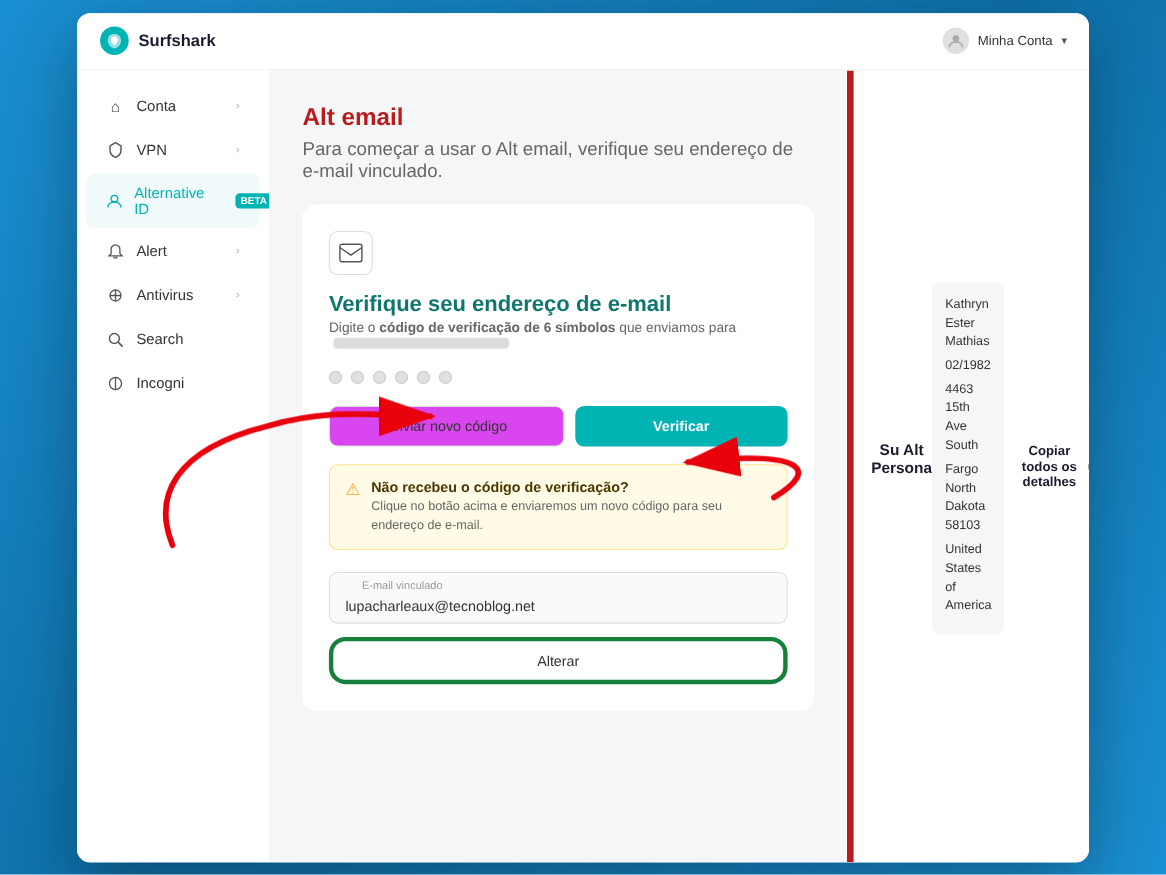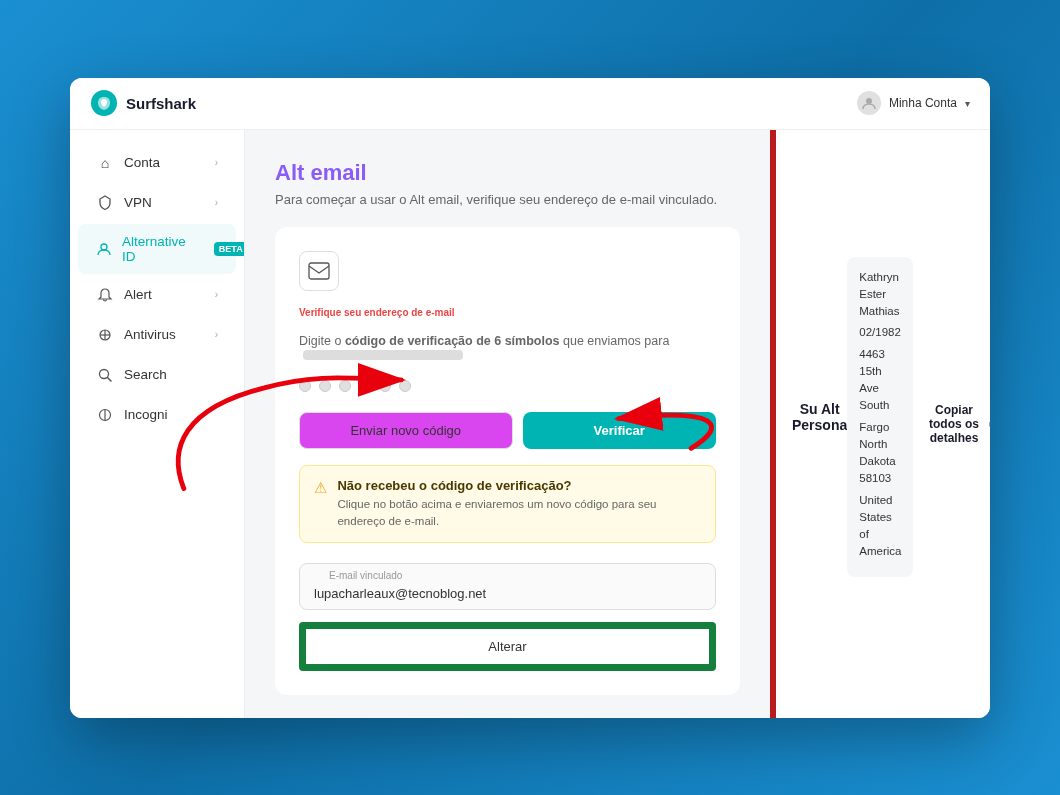--- a/index.html
+++ b/index.html
@@ -8,21 +8,21 @@
       width: 1060px;
       height: 795px;
       display: flex;
       align-items: center;
       justify-content: center;
       font-family: -apple-system, BlinkMacSystemFont, 'Segoe UI', sans-serif;
       overflow: hidden;
     }
     .app-window {
       width: 920px;
-      height: 640px;
+      height: 772px;
       background: #fff;
       border-radius: 12px;
       overflow: hidden;
       display: flex;
       flex-direction: column;
       box-shadow: 0 20px 60px rgba(0,0,0,0.3);
     }
     .top-bar {
       height: 52px;
       background: #fff;
@@ -128,49 +128,49 @@
     
     .content-area {
       flex: 1;
       background: #f5f6f8;
       overflow-y: auto;
       padding: 30px 30px;
     }
     .page-title {
       font-size: 22px;
       font-weight: 700;
-      color: #8b5cf6;
+      color: #b91c1c;
       margin-bottom: 6px;
     }
     .page-subtitle {
-      font-size: 13px;
+      font-size: 17px;
       color: #666;
       margin-bottom: 20px;
     }
     .card {
       background: #fff;
       border-radius: 12px;
       padding: 24px;
       margin-bottom: 16px;
     }
     .email-icon-box {
       width: 40px;
       height: 40px;
       border: 1.5px solid #ddd;
       border-radius: 8px;
       display: flex;
       align-items: center;
       justify-content: center;
       margin-bottom: 16px;
     }
     .verify-title {
-      font-size: 10px;
+      font-size: 20px;
       font-weight: 600;
-      color: #ef4444;
-      margin-bottom: 16px;
+      color: #0f766e;
+      margin-bottom: 2px;
     }
     .verify-subtitle {
       font-size: 12.5px;
       color: #666;
       margin-bottom: 4px;
     }
     .verify-subtitle strong { font-weight: 700; }
     .email-masked {
       display: inline-block;
       width: 160px;
@@ -264,22 +264,22 @@
       color: #333;
       padding: 22px 14px 8px 14px;
       border: 1px solid #ddd;
       border-radius: 8px;
       width: 100%;
       background: #fafafa;
     }
     .btn-alterar {
       width: 100%;
       padding: 10px;
-      border: 7px solid #15803d;
-      border-radius: 4px;
+      border: 4px solid #15803d;
+      border-radius: 15px;
       background: #fff;
       font-size: 13px;
       color: #333;
       cursor: pointer;
       text-align: center;
     }
     
     .right-panel {
       width: 220px;
       background: #fff;

